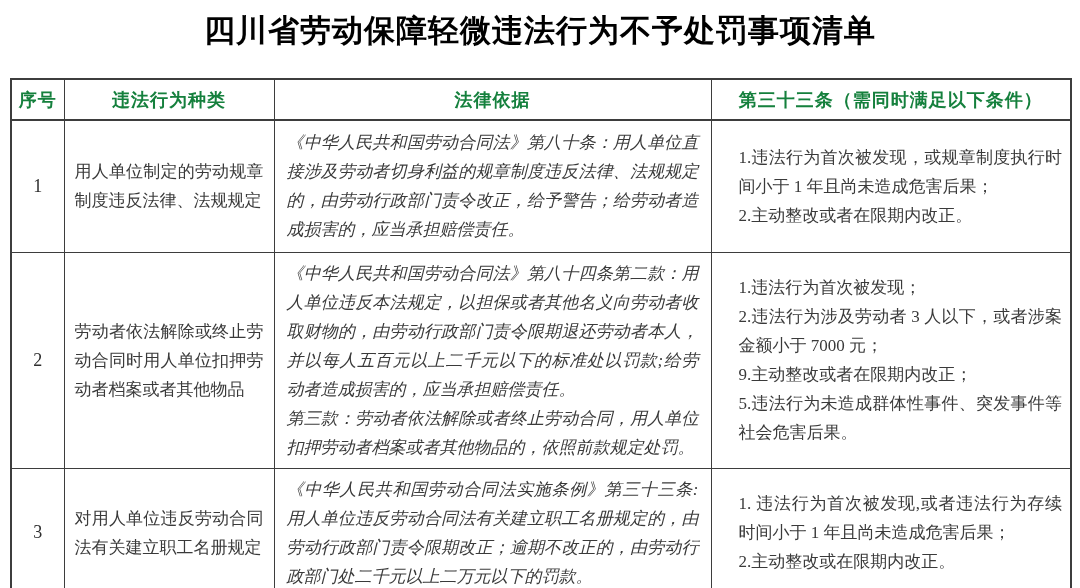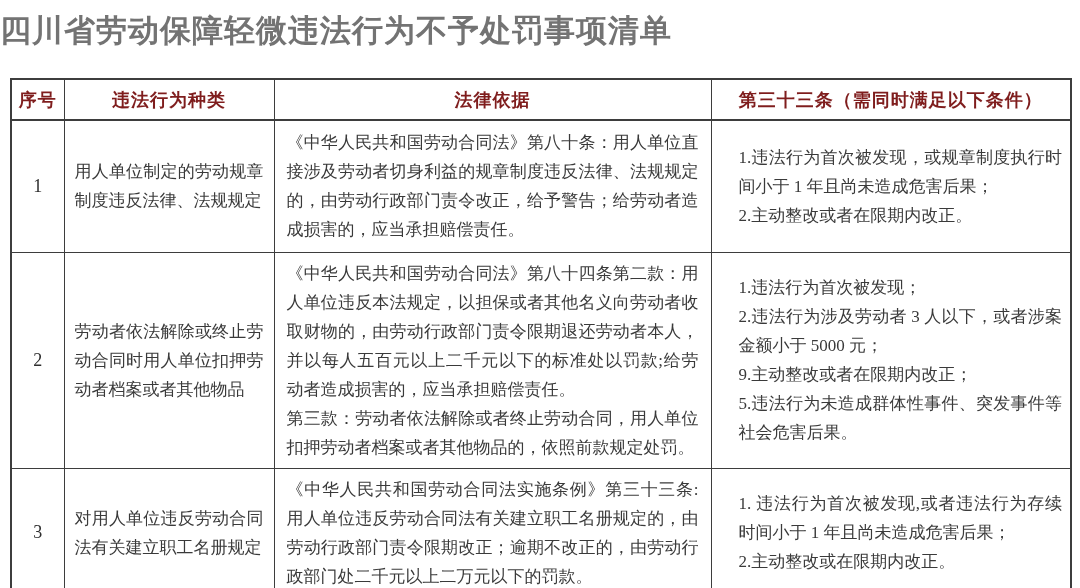--- a/index.html
+++ b/index.html
@@ -11,62 +11,62 @@
     background: #ffffff;
     overflow: hidden;
     font-family: "Liberation Serif", "DejaVu Serif", serif;
     color: #3a3a3a;
   }
   .title {
     position: absolute;
     top: 10px;
     left: 0;
     width: 100%;
-    text-align: left;
+    text-align: center;
     font-family: Liberation Sans, sans-serif;
     font-weight: bold;
     font-size: 31px;
     letter-spacing: 1px;
-    color: #737373;
+    color: #000000;
     white-space: nowrap;
   }
   table.tbl {
     position: absolute;
     left: 10px;
     top: 78px;
     width: 1060px;
     table-layout: fixed;
     border-collapse: collapse;
     border: 2px solid #3d3d3d;
   }
   .tbl th, .tbl td {
     border: 1px solid #3d3d3d;
     vertical-align: middle;
   }
   .tbl thead tr { height: 41px; }
   .tbl th {
     font-family: "Liberation Sans", "DejaVu Sans", sans-serif;
     font-weight: bold;
     font-size: 18px;
-    color: #7f1d1d;
+    color: #15803d;
     text-align: center;
     letter-spacing: 1px;
     border-bottom-width: 2px;
   }
   .row-1 { height: 132px; }
   .row-2 { height: 199px; }
   .row-3 { height: 128px; }
   .row-3 td { border-bottom: 2px solid #3d3d3d; }
   td.c-no {
     text-align: center;
     font-size: 18px;
     color: #2e2e2e;
   }
   td.c-violation { padding: 4px 10px; }
-  td.c-legal    { padding: 6px 12px; }
+  td.c-legal    { padding: 6px 12px; font-style: italic; }
   td.c-cond     { padding: 6px 8px 6px 27px; }
   .jt {
     font-size: 17px;
     line-height: 29px;
     text-align: justify;
     text-justify: inter-ideograph;
     color: #3a3a3a;
   }
 </style>
 </head>
@@ -111,21 +111,21 @@
         <td class="c-no">2</td>
         <td class="c-violation">
           <div class="jt">劳动者依法解除或终止劳动合同时用人单位扣押劳动者档案或者其他物品</div>
         </td>
         <td class="c-legal">
           <div class="jt">《中华人民共和国劳动合同法》第八十四条第二款：用人单位违反本法规定，以担保或者其他名义向劳动者收取财物的，由劳动行政部门责令限期退还劳动者本人，并以每人五百元以上二千元以下的标准处以罚款;给劳动者造成损害的，应当承担赔偿责任。</div>
           <div class="jt">第三款：劳动者依法解除或者终止劳动合同，用人单位扣押劳动者档案或者其他物品的，依照前款规定处罚。</div>
         </td>
         <td class="c-cond">
           <div class="jt">1.违法行为首次被发现；</div>
-          <div class="jt">2.违法行为涉及劳动者 3 人以下，或者涉案金额小于 5000 元；</div>
+          <div class="jt">2.违法行为涉及劳动者 3 人以下，或者涉案金额小于 7000 元；</div>
           <div class="jt">9.主动整改或者在限期内改正；</div>
           <div class="jt">5.违法行为未造成群体性事件、突发事件等社会危害后果。</div>
         </td>
       </tr>
 
       <tr class="row-3">
         <td class="c-no">3</td>
         <td class="c-violation">
           <div class="jt">对用人单位违反劳动合同法有关建立职工名册规定</div>
         </td>

